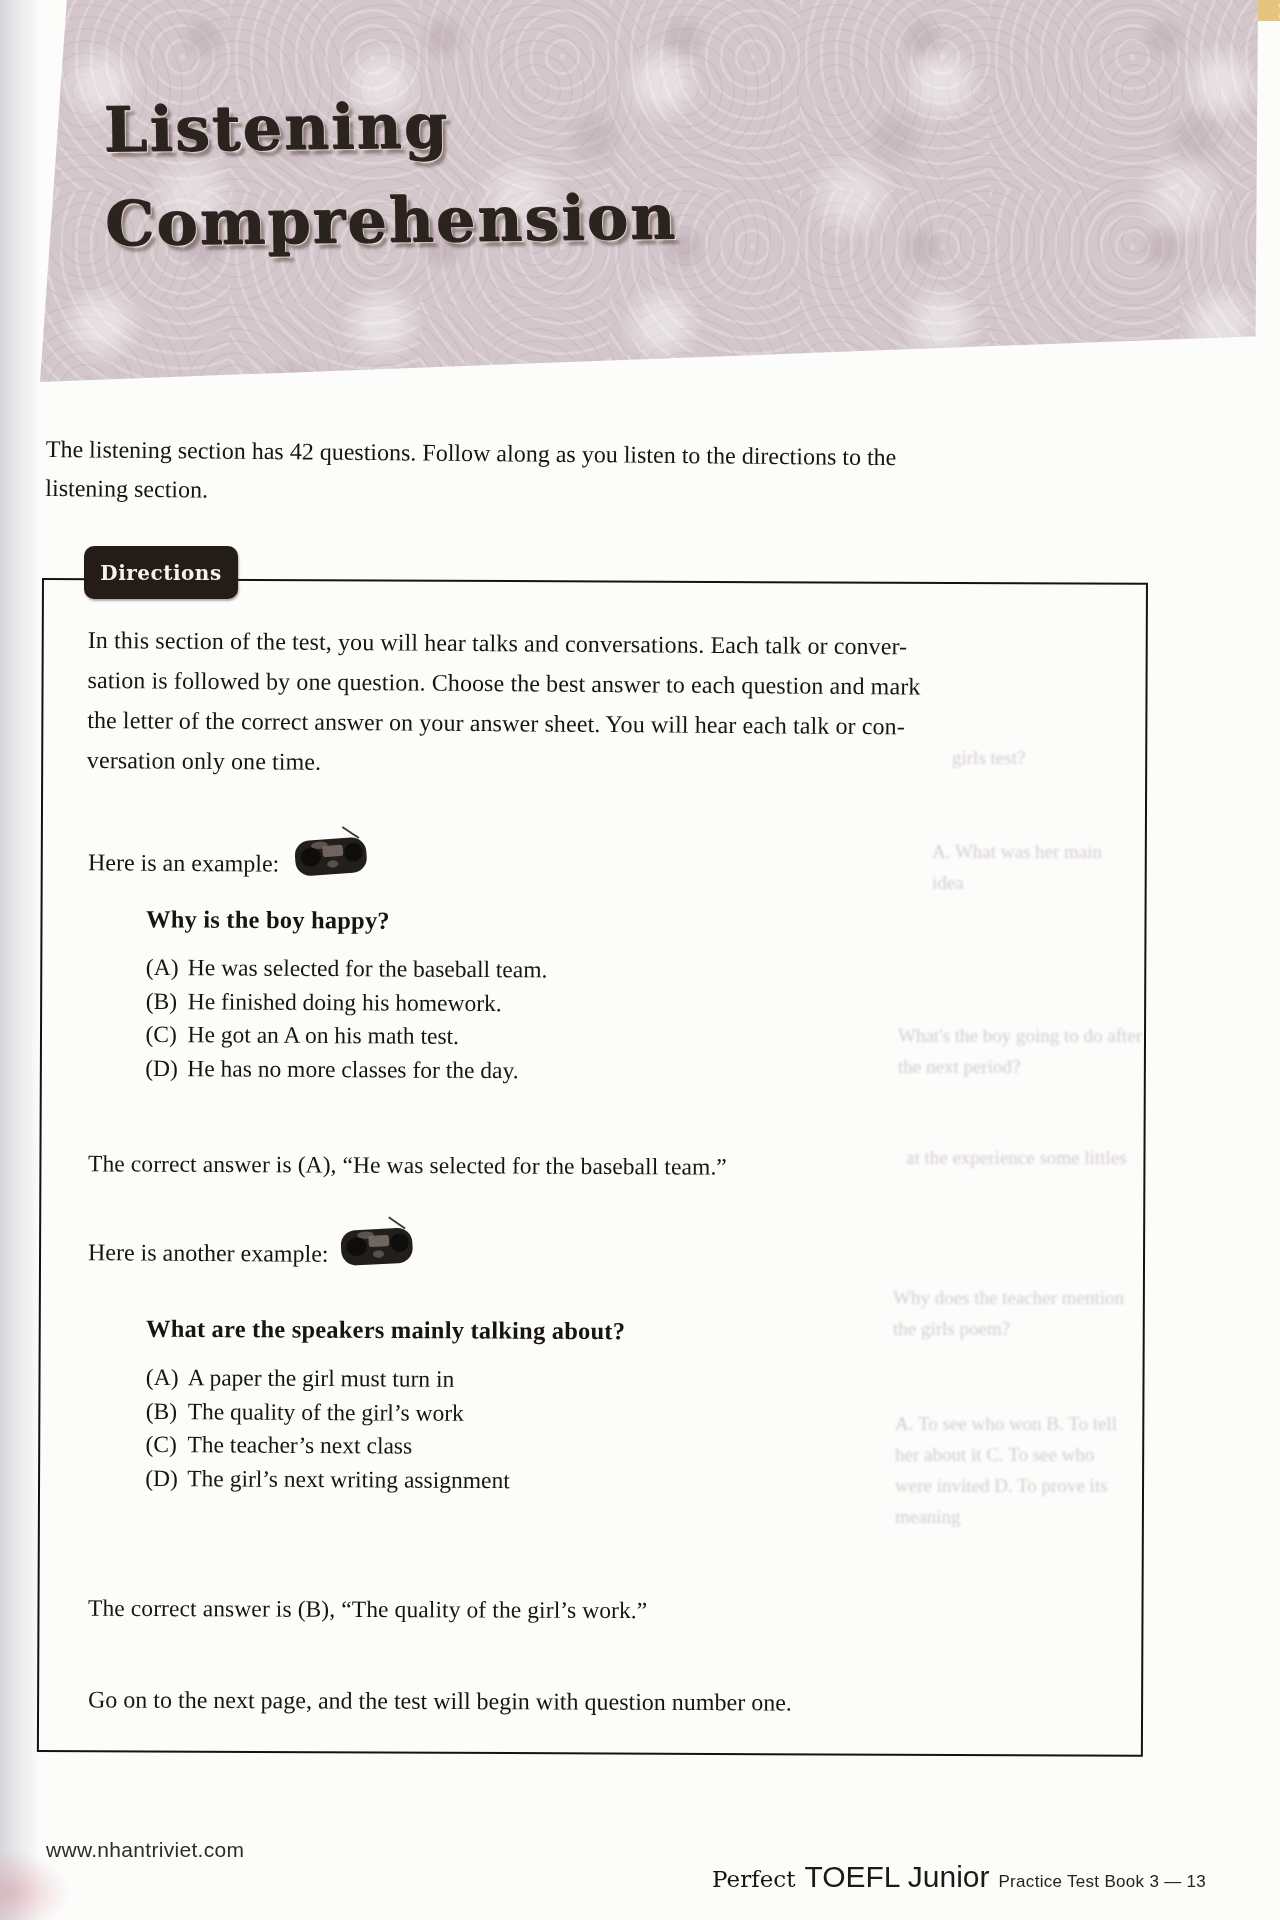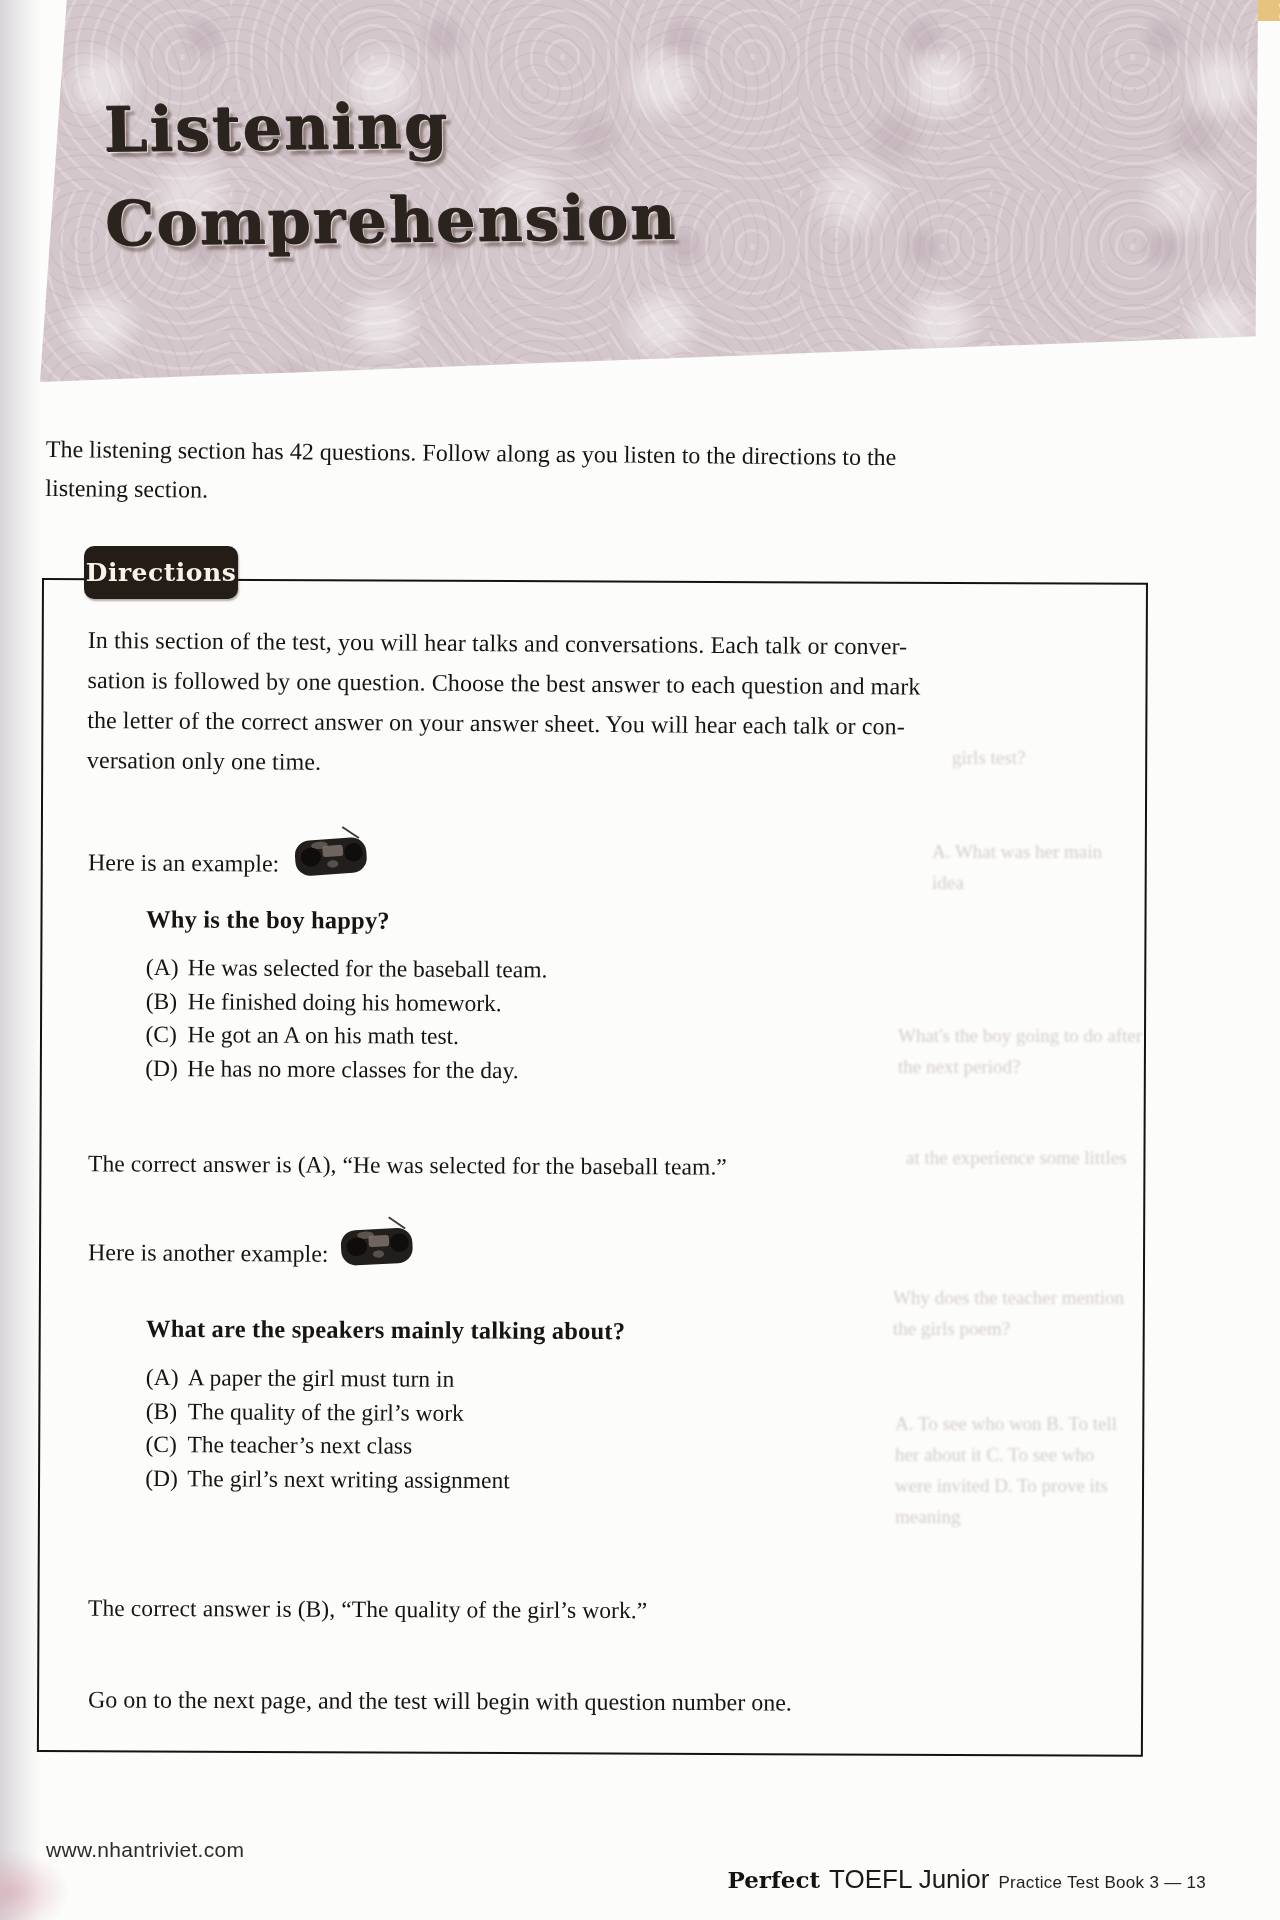--- a/index.html
+++ b/index.html
@@ -33,21 +33,21 @@
   .banner-title{position:absolute;left:64px;top:84px;
     font-family:"DejaVu Serif", serif;font-weight:700;font-size:62px;line-height:94px;
     color:#2b231d;letter-spacing:2px;transform:rotate(-0.7deg);transform-origin:left top;
     text-shadow:-1px -1px 0 rgba(22,13,9,.85),1px 1px 0 rgba(255,253,250,.6),4px 5px 3px rgba(92,72,64,.55);}
   .intro{position:absolute;left:46px;top:430px;font-size:24px;line-height:39px;
     transform:rotate(0.55deg);transform-origin:left top;white-space:nowrap;}
   .dirbox{position:absolute;left:42px;top:578px;width:1102px;height:1170px;
     border:2px solid #15120f;transform:rotate(0.25deg);transform-origin:left top;background:transparent;}
   .dirlabel{position:absolute;left:84px;top:546px;width:154px;height:53px;
     background:#241d17;border-radius:10px;display:flex;align-items:center;justify-content:center;
-    color:#f7f3e9;font-family:"DejaVu Serif", serif;font-weight:700;font-size:25px;letter-spacing:.5px;
+    color:#f7f3e9;font-family:"DejaVu Serif", serif;font-weight:700;font-size:20px;letter-spacing:.5px;
     box-shadow:1px 2px 2px rgba(40,30,20,.35);}
   .dirbody{position:absolute;left:88px;top:620px;font-size:24px;line-height:40px;
     transform:rotate(0.45deg);transform-origin:left top;white-space:nowrap;letter-spacing:.1px;}
   .lead{position:absolute;font-size:24px;white-space:nowrap;}
   .lead1{left:88px;top:850px;transform:rotate(0.4deg);}
   .lead2{left:88px;top:1240px;transform:rotate(0.4deg);}
   .boombox{position:absolute;}
   .boombox1{left:292px;top:824px;transform:rotate(-4deg);}
   .boombox2{left:338px;top:1214px;transform:rotate(-3deg);}
   .q{position:absolute;left:146px;font-weight:700;font-size:24.5px;white-space:nowrap;letter-spacing:.2px;}
@@ -58,22 +58,22 @@
   .opts2{top:1364px;}
   .opt{display:flex;height:33.5px;align-items:baseline;white-space:nowrap;}
   .opt .letter{width:42px;flex:0 0 42px;}
   .ans{position:absolute;left:88px;font-size:23.5px;white-space:nowrap;letter-spacing:.1px;}
   .ans1{top:1152px;transform:rotate(0.3deg);}
   .ans2{top:1596px;transform:rotate(0.25deg);}
   .goon{position:absolute;left:88px;top:1688px;font-size:24px;white-space:nowrap;transform:rotate(0.25deg);}
   .footer-left{position:absolute;left:46px;top:1838px;font-family:"Liberation Sans", sans-serif;
     font-size:21px;color:#2e2b28;letter-spacing:.3px;}
   .footer-right{position:absolute;right:74px;top:1836px;display:flex;align-items:baseline;gap:9px;white-space:nowrap;}
-  .fr-bold{font-family:"DejaVu Serif", serif;font-weight:700;font-size:23px;color:#15130f;margin-top:30px;}
-  .fr-mid{font-family:"Liberation Sans", sans-serif;font-size:26px;color:#1c1a18;}
+  .fr-bold{font-family:"DejaVu Serif", serif;font-weight:400;font-size:23px;color:#15130f;margin-top:30px;}
+  .fr-mid{font-family:"Liberation Sans", sans-serif;font-size:30px;color:#1c1a18;}
   .fr-rest{font-family:"Liberation Sans", sans-serif;font-size:17px;color:#252320;letter-spacing:.3px;}
   .ghost{position:absolute;font-size:19px;line-height:31px;color:rgba(141,110,121,.34);
     filter:blur(1.3px);font-family:"Liberation Serif", serif;}
 </style>
 </head>
 <body>
 
 <div>
 
   <div class="left-strip"></div>

